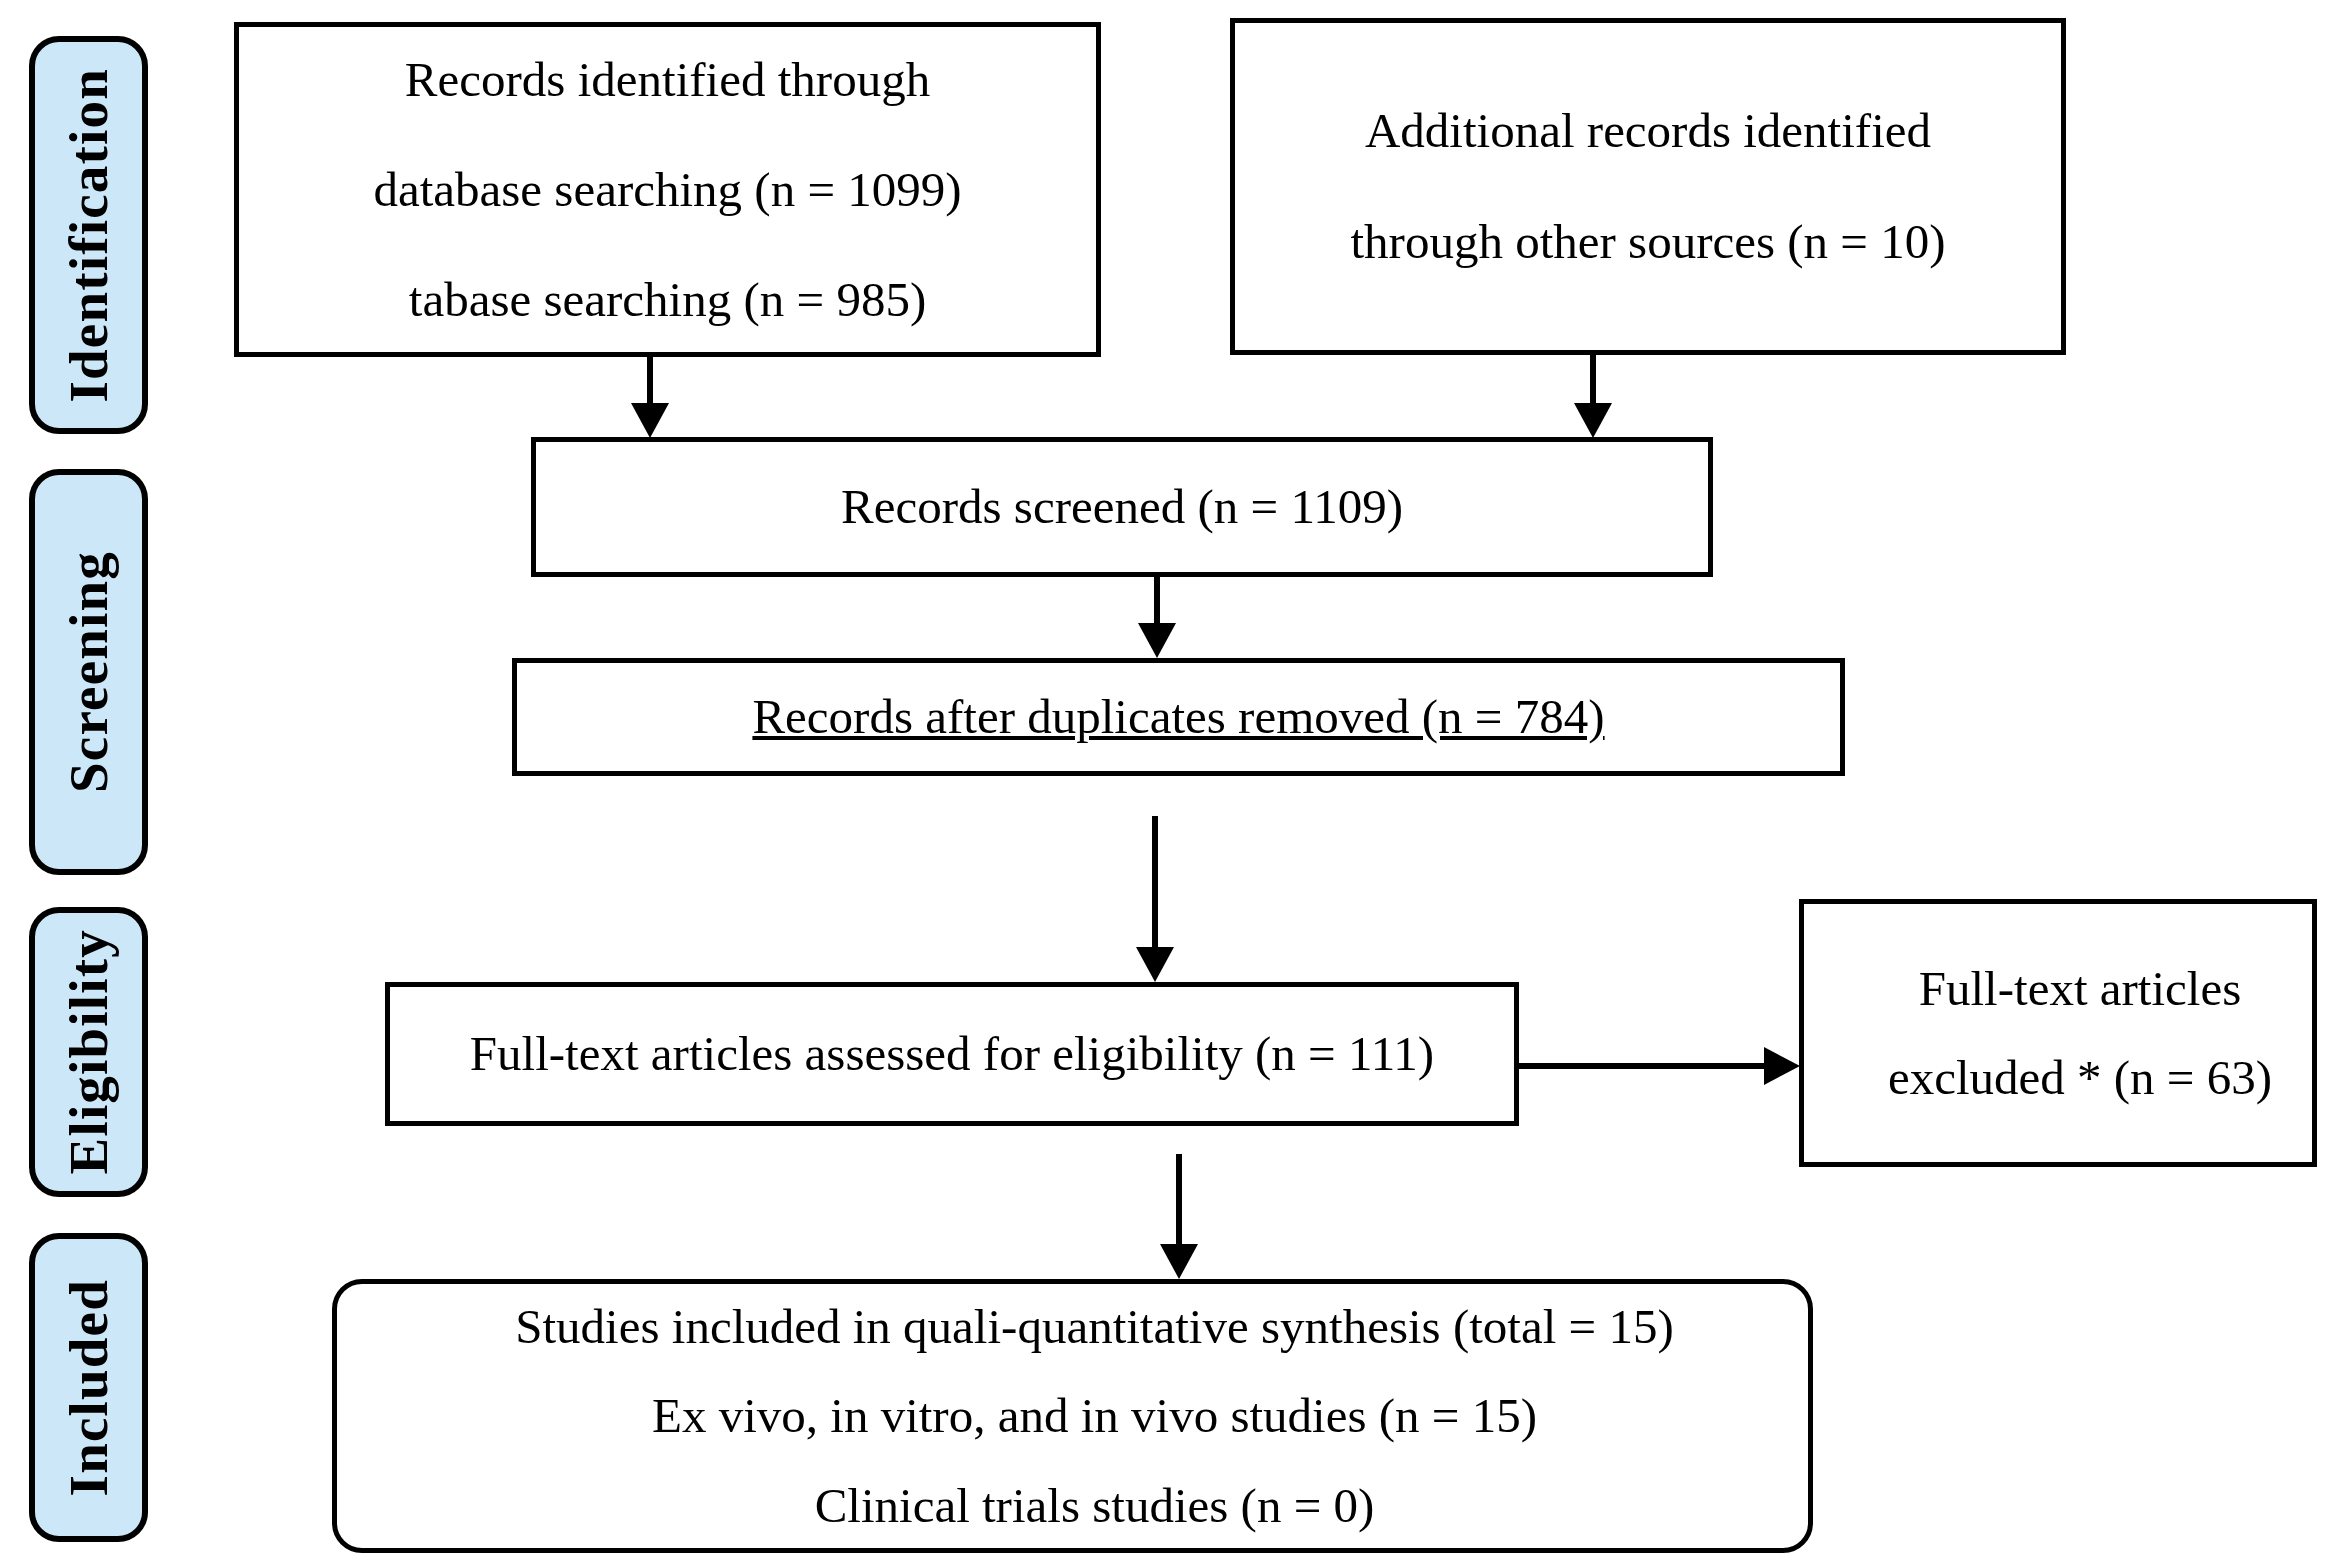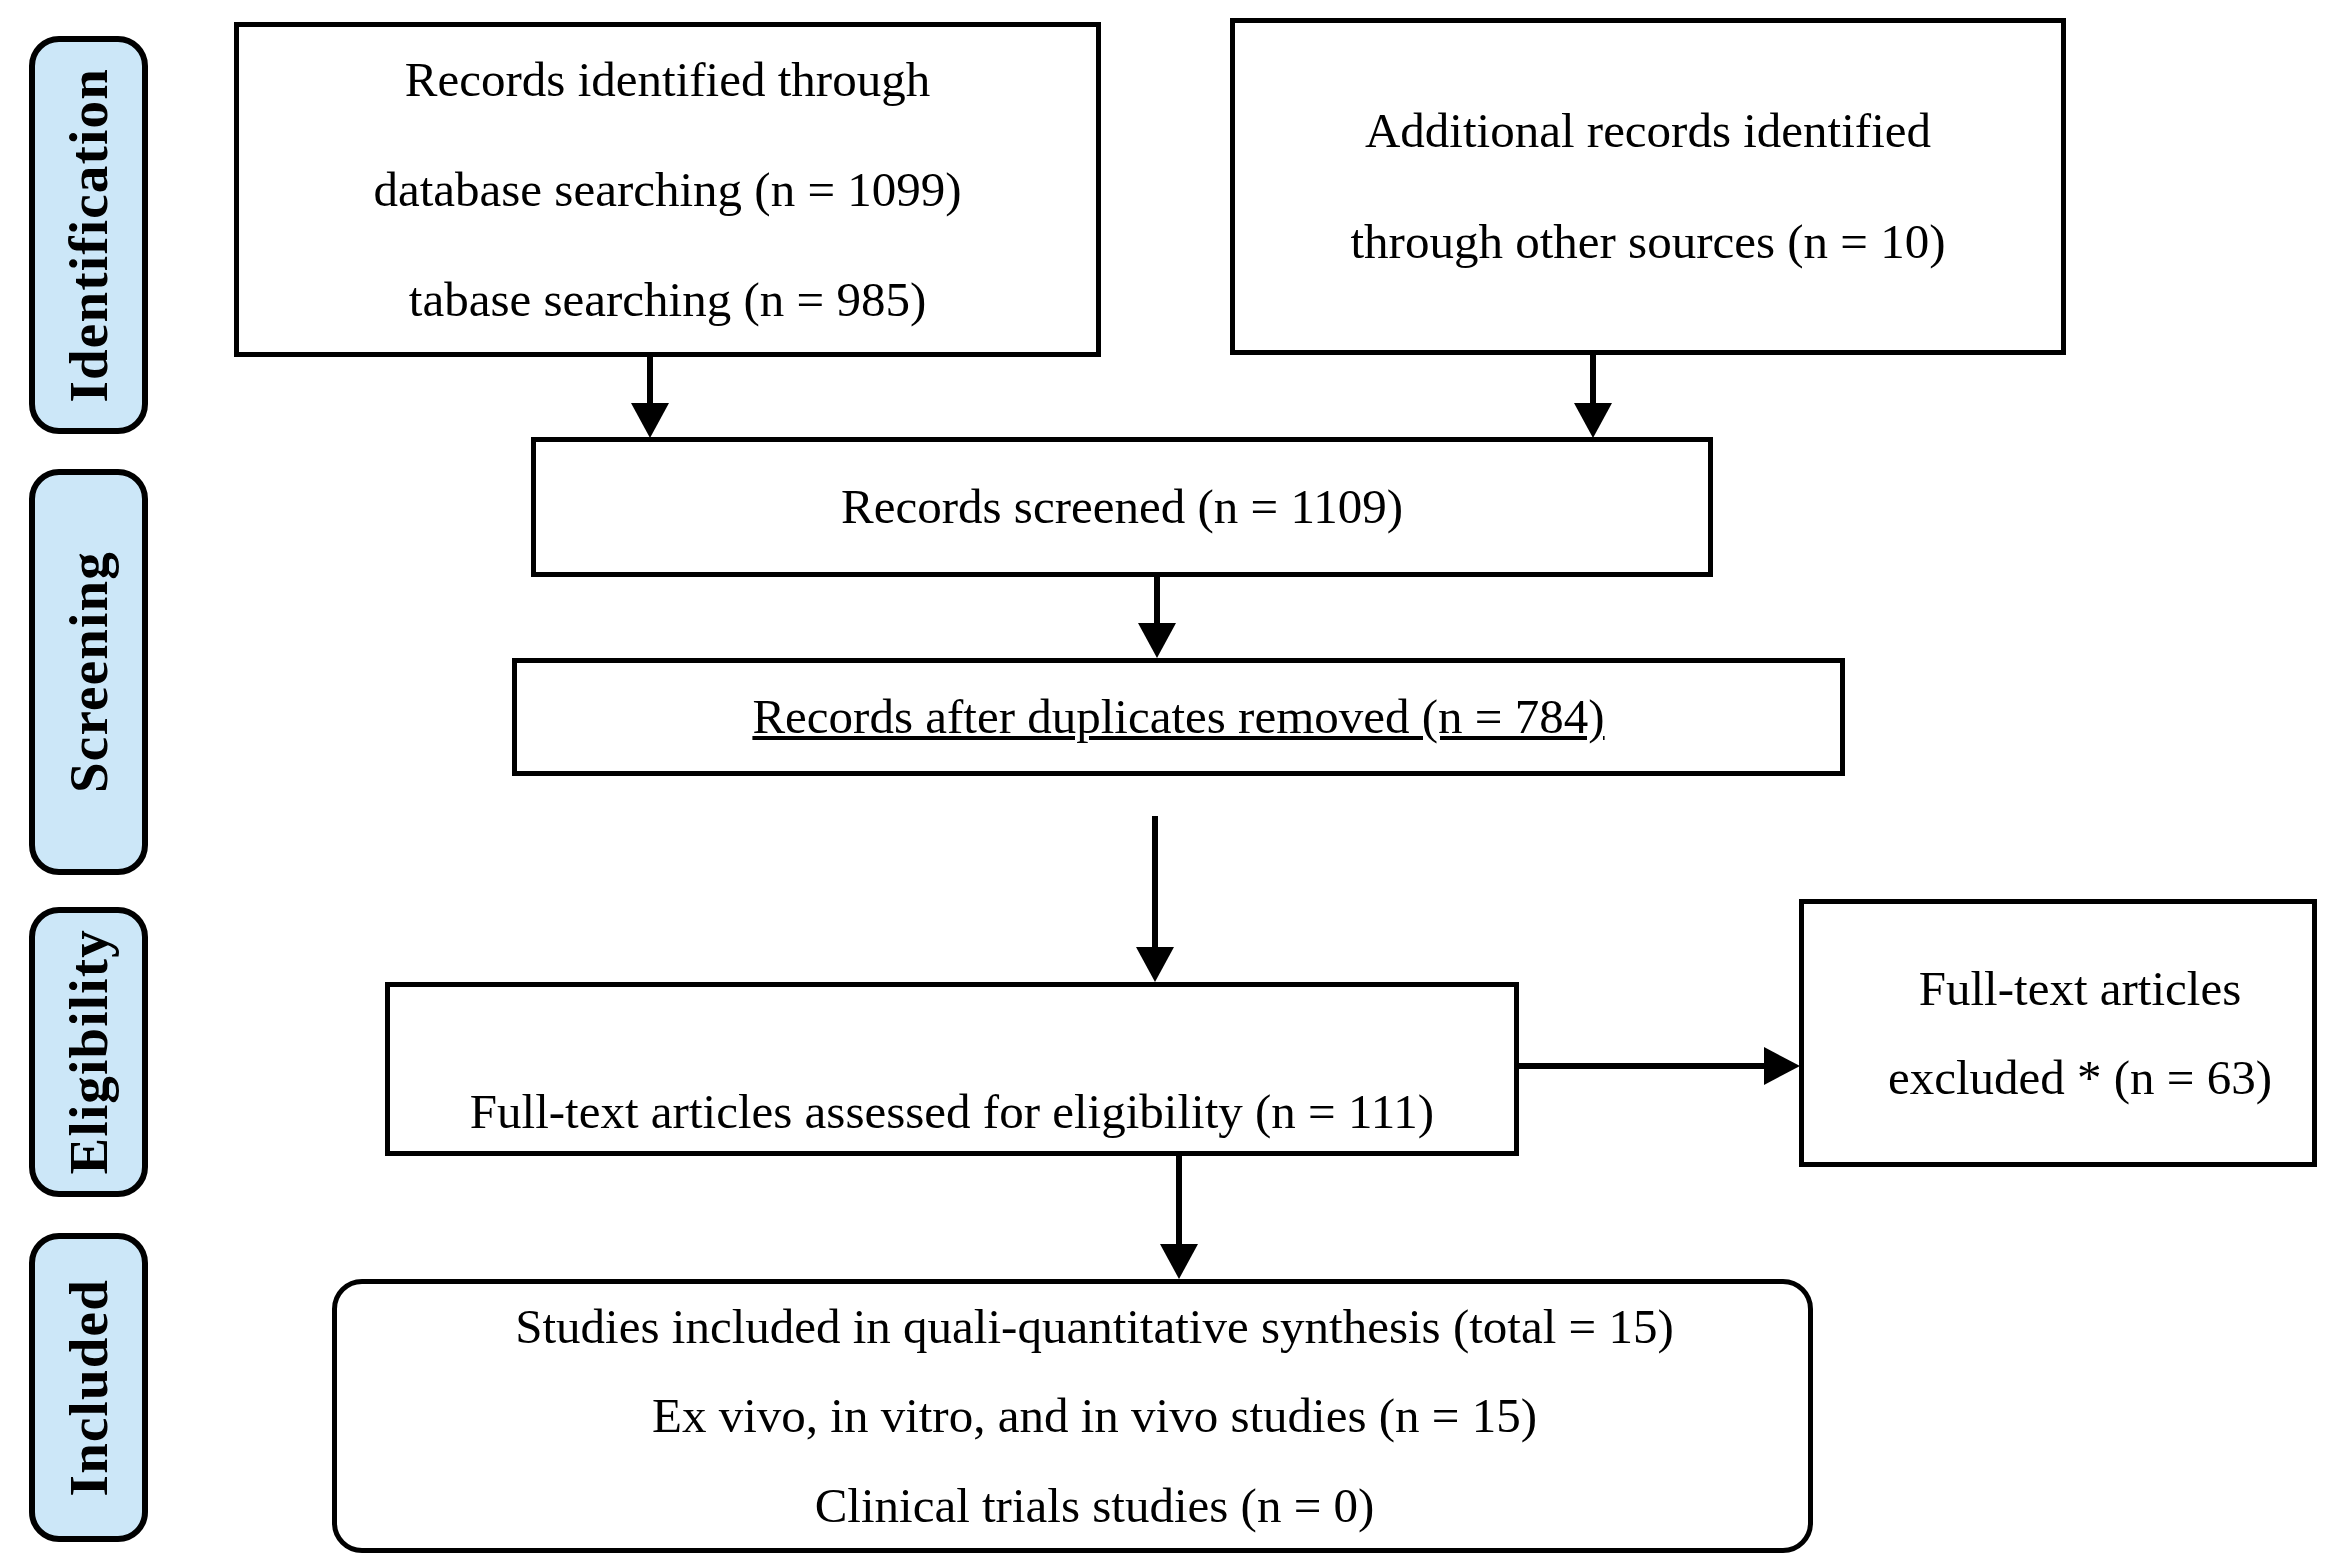--- a/index.html
+++ b/index.html
@@ -73,21 +73,21 @@
   </div>
 
   <div class="fbox lh-c" style="left:531px;top:437px;width:1182px;height:140px;">
     <span class="ln">Records screened (n = 1109)</span>
   </div>
 
   <div class="fbox lh-c" style="left:512px;top:658px;width:1333px;height:118px;text-decoration:underline;">
     <span class="ln">Records after duplicates removed (n = 784)</span>
   </div>
 
-  <div class="fbox lh-c" style="left:385px;top:982px;width:1134px;height:174px;justify-content:flex-end;">
+  <div class="fbox lh-c" style="left:385px;top:982px;width:1134px;height:144px;">
     <span class="ln">Full-text articles assessed for eligibility (n = 111)</span>
   </div>
 
   <div class="fbox lh-b" style="left:1799px;top:899px;width:518px;height:268px;">
     <span class="ln">Full-text articles</span>
     <span class="ln">excluded * (n = 63)</span>
   </div>
 
   <div class="fbox lh-b" style="left:332px;top:1279px;width:1481px;height:274px;border-radius:30px;">
     <span class="ln">Studies included in quali-quantitative synthesis (total = 15)</span>

